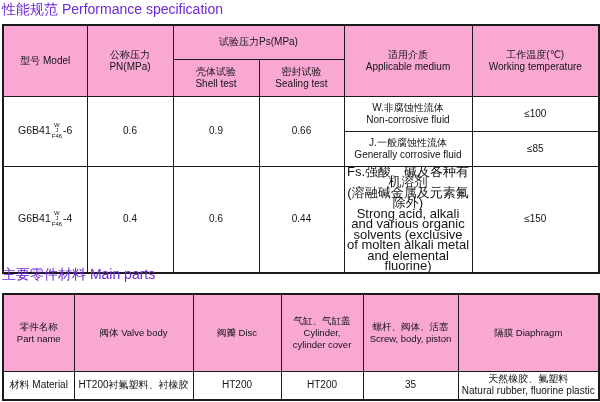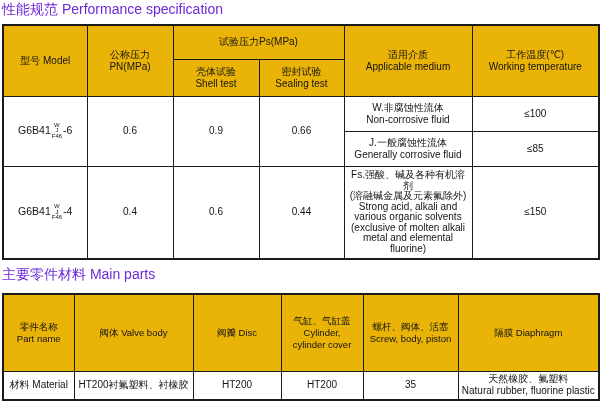--- a/index.html
+++ b/index.html
@@ -20,33 +20,33 @@
     border:2px solid #1a1a1a;
   }
   table.spec  { top:24px; }
   table.parts { top:293px; }
   td {
     border:1px solid #1a1a1a; padding:0 2px;
     text-align:center; vertical-align:middle;
     font-size:10px; line-height:12px; color:#141414;
     overflow:hidden;
   }
-  td.hd { background:#eab308; }
+  td.hd { background:#f9a8d4; }
   tr.h34 { height:34px; } tr.h37 { height:37px; }
   tr.h35 { height:35px; } tr.h93 { height:93px; }
   tr.h59 { height:77px; } tr.h46 { height:29px; }
   .num { font-size:10px; }
   .model { white-space:nowrap; font-size:10.5px; }
   .model-stack {
     display:inline-flex; flex-direction:column; justify-content:center;
     vertical-align:middle; text-align:center;
     font-size:6px; line-height:5.5px; margin:0 1px;
   }
   .two-line div { line-height:12px; }
-  .medium-sm { font-size:10px; line-height:10.5px; }
+  .medium-sm { font-size:13px; line-height:10.5px; }
   .parts-hd { font-size:9.5px; line-height:11.5px; }
 </style>
 </head>
 <body>
 
 <div class="page">
 
   <div class="sec-title t1">性能规范 Performance specification</div>
 
   <table class="tbl spec">

